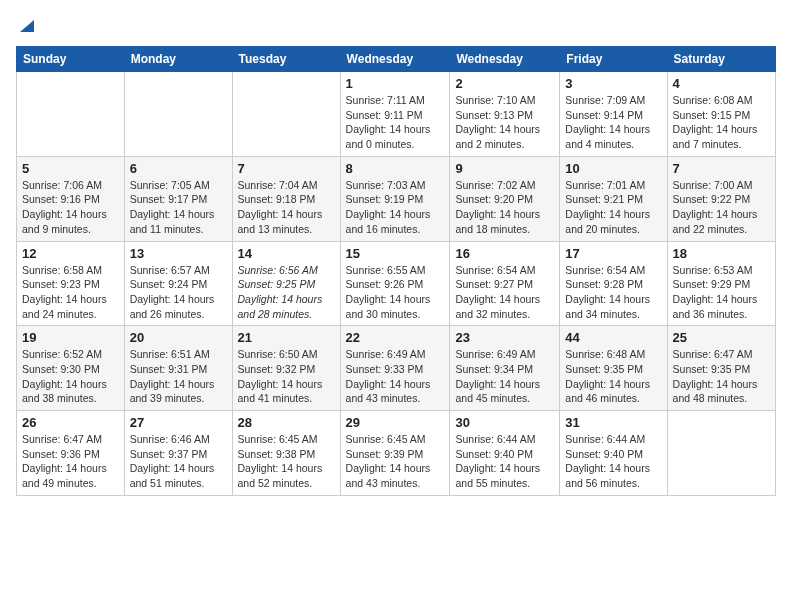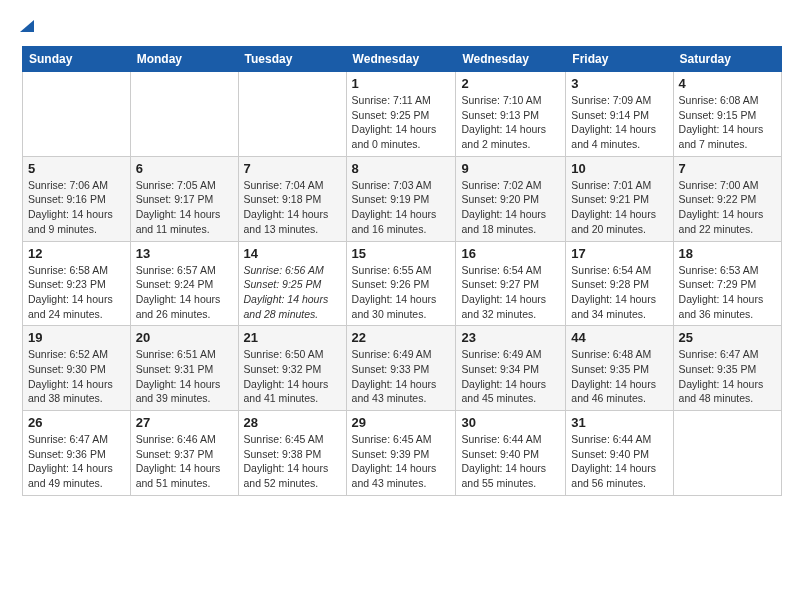--- a/index.html
+++ b/index.html
@@ -44,21 +44,20 @@
     .subtitle {
       font-size: 15px;
       color: #333;
       text-align: center;
       margin-bottom: 8px;
     }
     .calendar {
       width: 100%;
       border-collapse: collapse;
       font-size: 11px;
-      margin-left: 6px;
     }
     .calendar th {
       background-color: #1a5ca8;
       color: #fff;
       text-align: left;
       padding: 5px 6px;
       font-size: 12px;
       border: 1px solid #1a5ca8;
     }
     .calendar td {
@@ -124,21 +123,21 @@
       </tr>
   </thead>
   <tbody id="calendar-body">
   <tr>
         <td class="empty-cell"></td>
         <td class="empty-cell"></td>
         <td class="empty-cell"></td>
         <td>
           <span class="day-num">1</span>
           <div class="day-info" style="white-space: pre-line;">Sunrise: 7:11 AM
-Sunset: 9:25 PM
+Sunset: 9:11 PM
 Daylight: 14 hours
 and 0 minutes.</div>
         </td>
         <td>
           <span class="day-num">2</span>
           <div class="day-info" style="white-space: pre-line;">Sunrise: 7:10 AM
 Sunset: 9:13 PM
 Daylight: 14 hours
 and 2 minutes.</div>
         </td>
@@ -247,21 +246,21 @@
         <td>
           <span class="day-num">17</span>
           <div class="day-info" style="white-space: pre-line;">Sunrise: 6:54 AM
 Sunset: 9:28 PM
 Daylight: 14 hours
 and 34 minutes.</div>
         </td>
         <td>
           <span class="day-num">18</span>
           <div class="day-info" style="white-space: pre-line;">Sunrise: 6:53 AM
-Sunset: 7:29 PM
+Sunset: 9:29 PM
 Daylight: 14 hours
 and 36 minutes.</div>
         </td>
       </tr>
       <tr>
         <td>
           <span class="day-num">19</span>
           <div class="day-info" style="white-space: pre-line;">Sunrise: 6:52 AM
 Sunset: 9:30 PM
 Daylight: 14 hours

